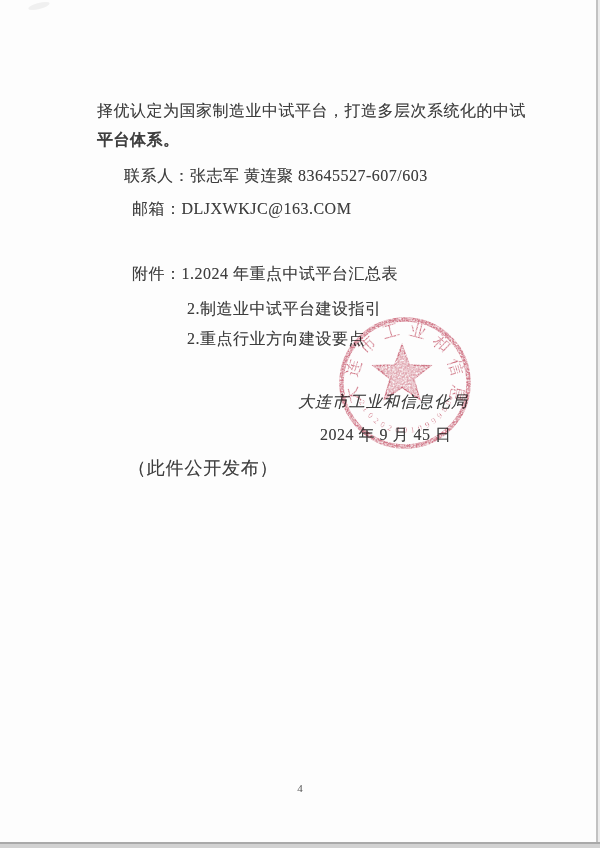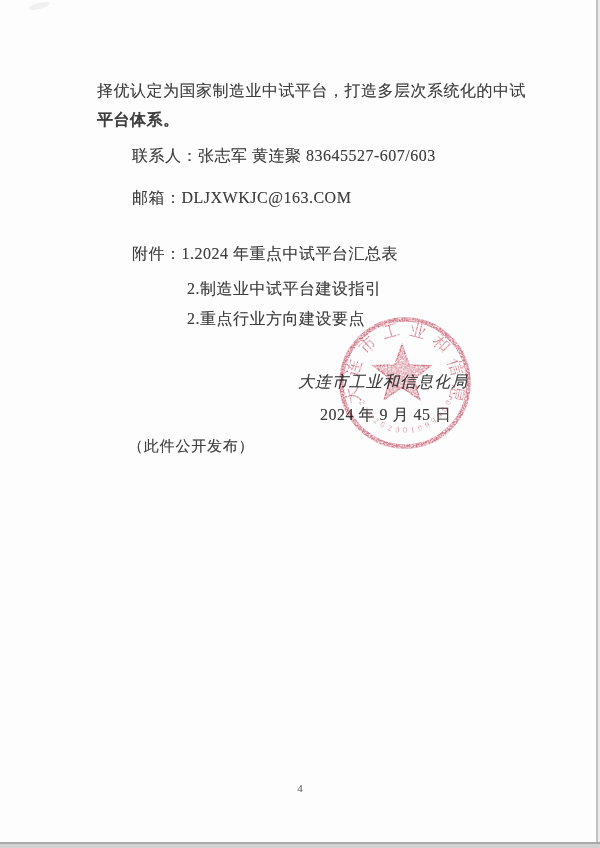--- a/index.html
+++ b/index.html
@@ -11,31 +11,32 @@
     overflow: hidden;
     font-family: "Liberation Serif", "DejaVu Serif", serif;
   }
   .line {
     position: absolute;
     white-space: nowrap;
     font-size: 16px;
     letter-spacing: 0.5px;
     line-height: 1;
     text-shadow: 0 0 0.6px rgba(70,70,70,0.45);
+    margin-top: 20px;
   }
   .body-l1   { left: 97px;  top: 83px;  }
   .body-l2   { left: 97px;  top: 112px; font-weight: bold; }
-  .contact   { left: 132px; top: 148px; }
-  .email     { left: 132px; top: 190px; }
+  .contact   { left: 124px; top: 148px; }
+  .email     { left: 132px; top: 181px; }
   .attach-row{ left: 132px; top: 246px; }
   .attach-2  { left: 187px; top: 281px; text-align: right; }
   .attach-3  { left: 187px; top: 311px; }
   .agency    { left: 298px; top: 374px; letter-spacing: 1px; font-style: italic; }
   .issuedate { left: 320px; top: 407px; }
-  .note      { left: 128px; top: 439px; font-size: 15px; letter-spacing: 0.8px; }
+  .note      { left: 128px; top: 439px; font-size: 18px; letter-spacing: 0.8px; }
   .pagenum   {
     position: absolute;
     left: 0; right: 0;
     top: 782px;
     text-align: center;
     font-size: 11px;
     color: #555;
   }
   .seal {
     position: absolute;

